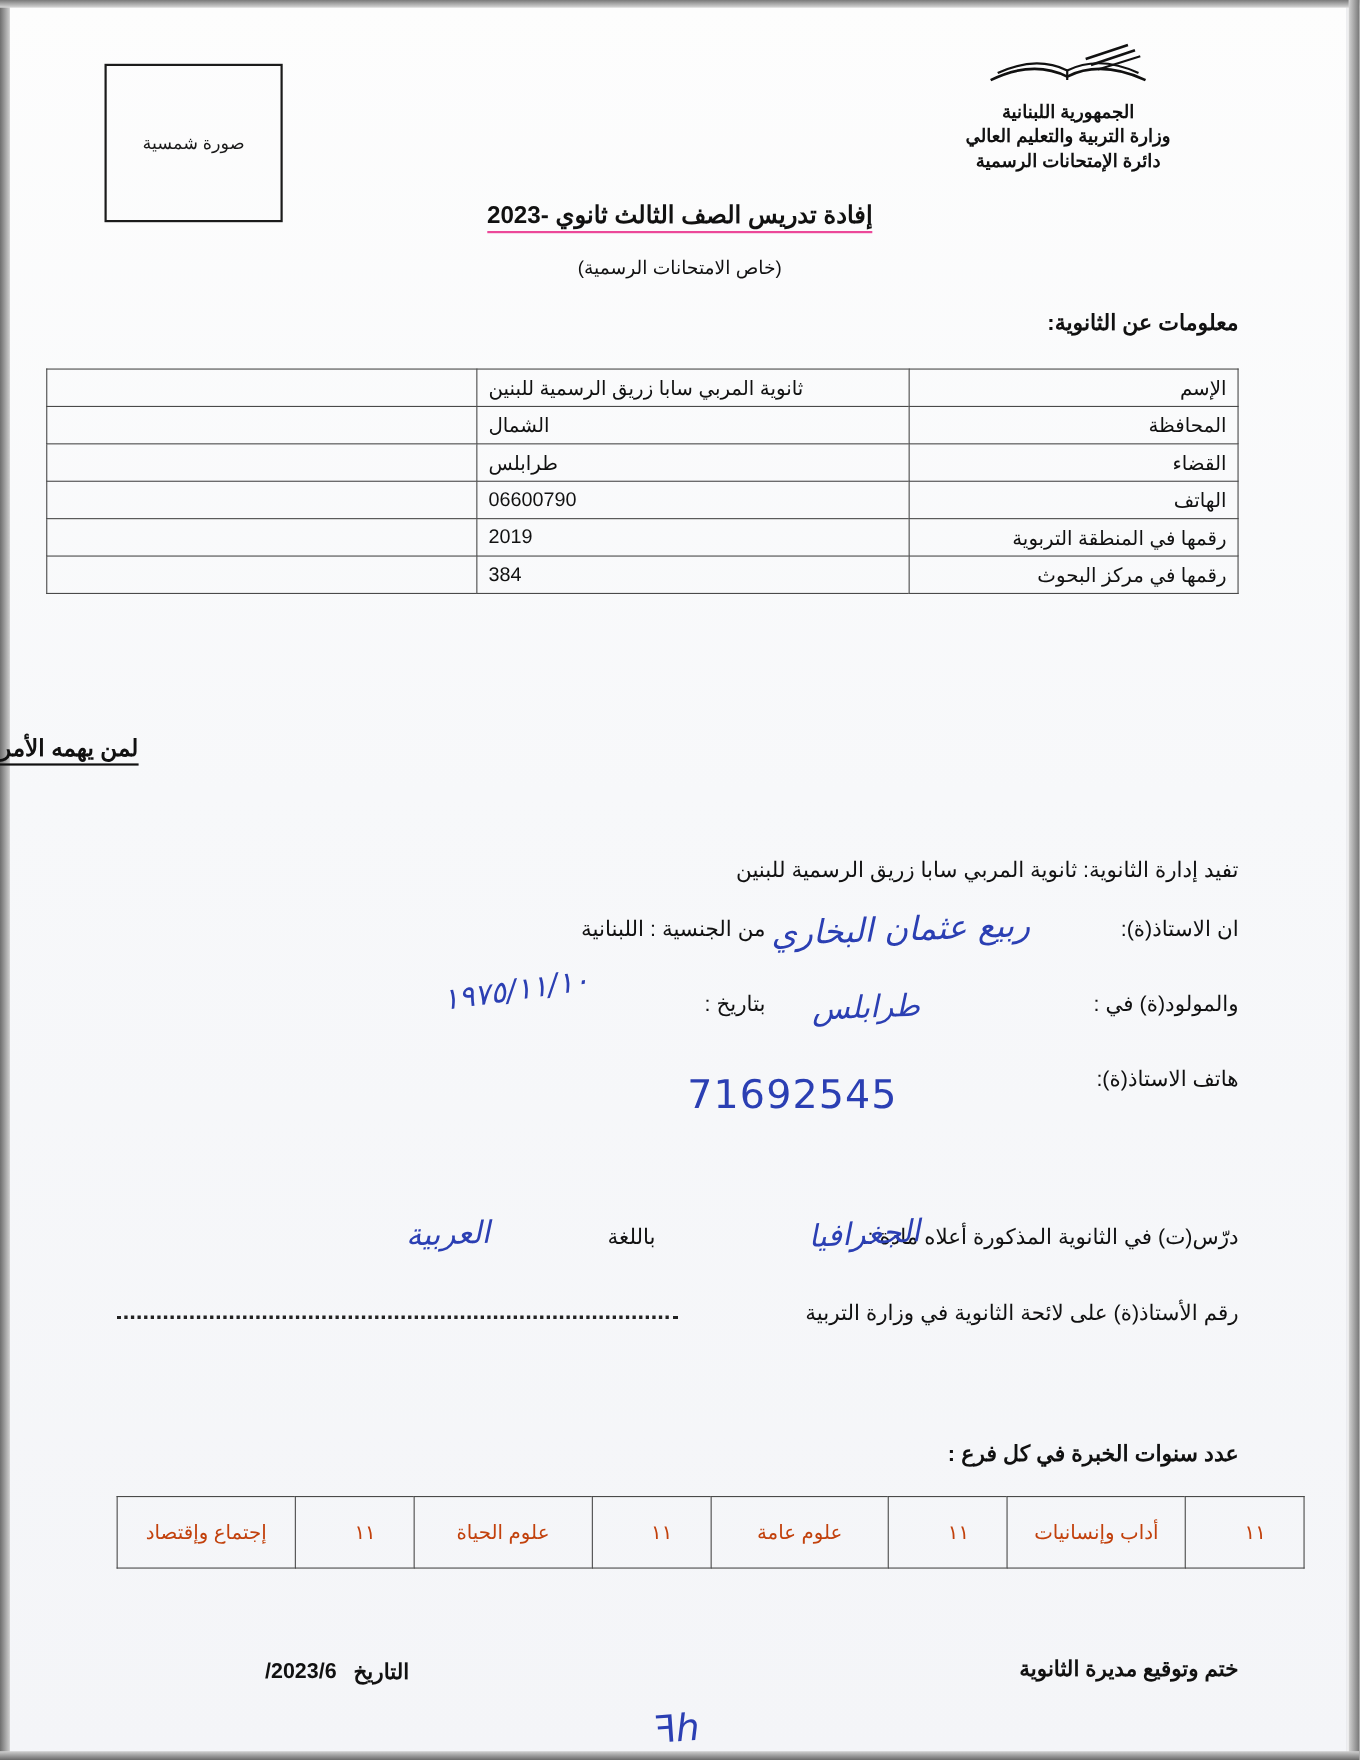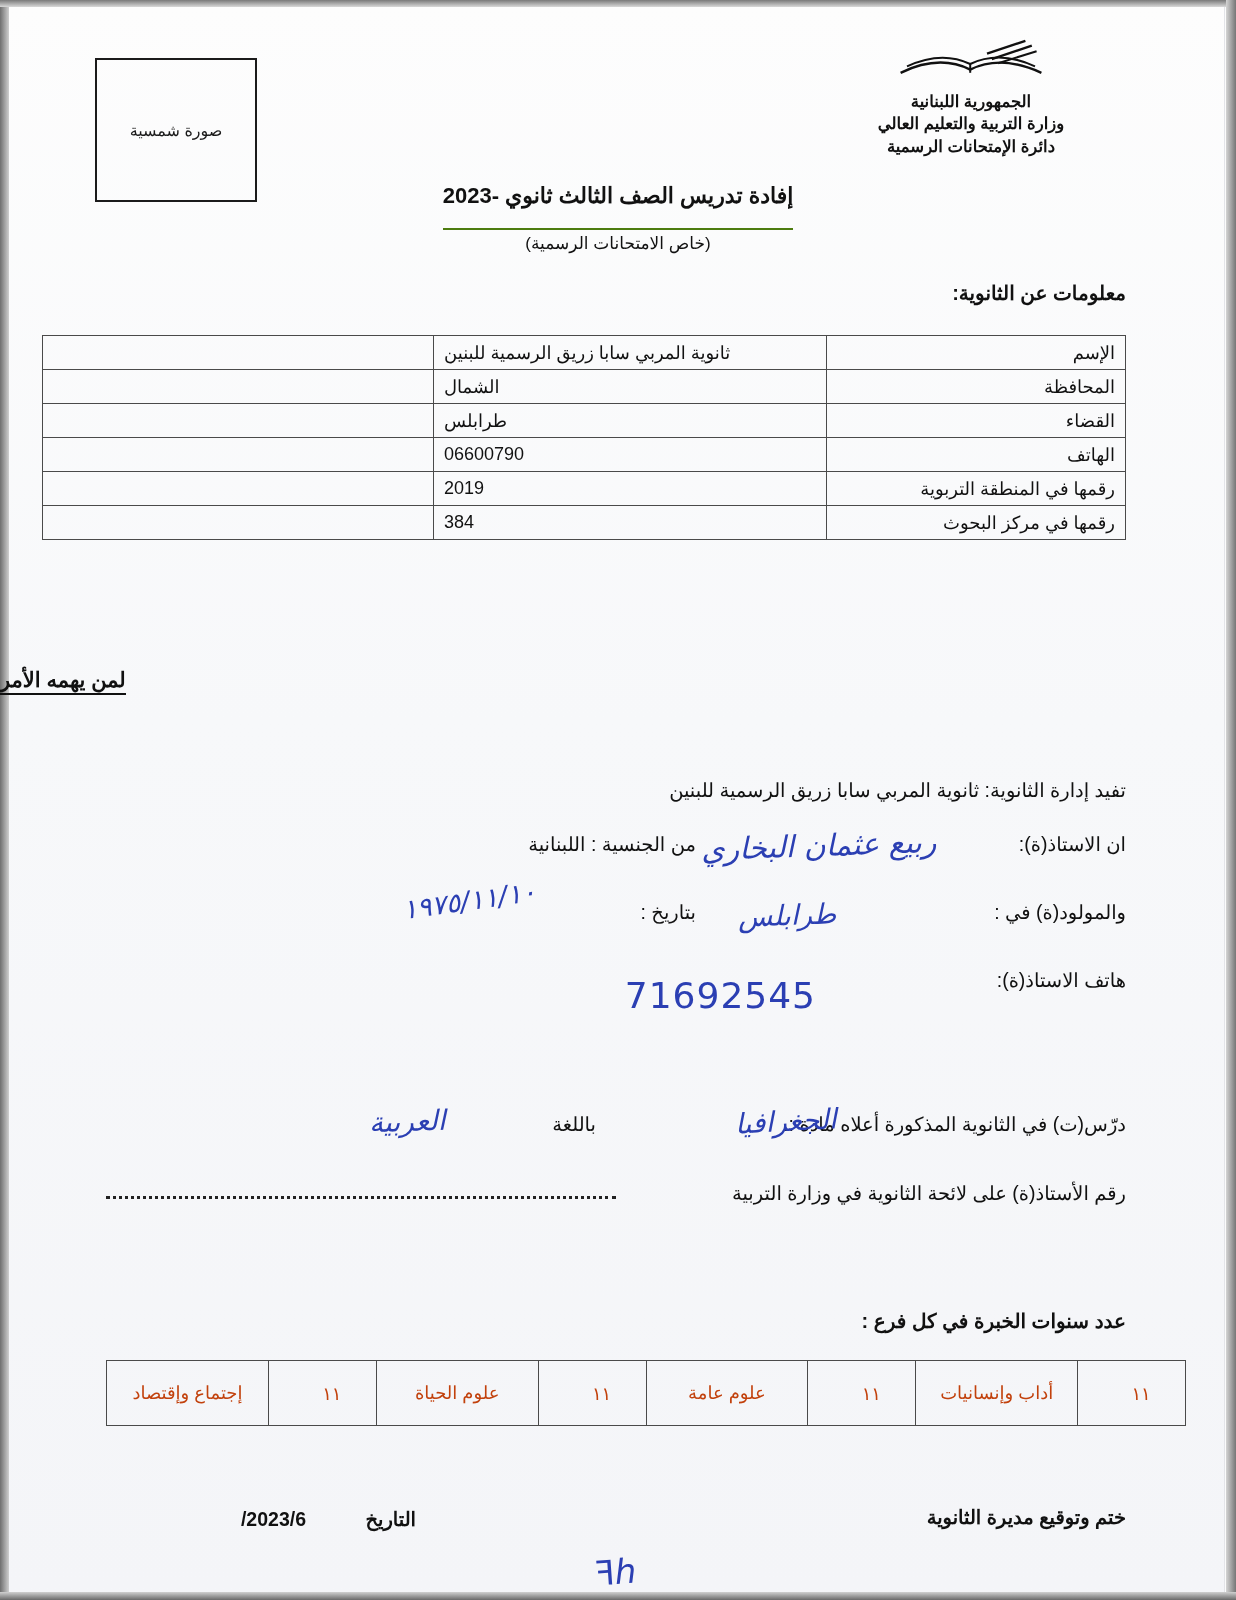--- a/index.html
+++ b/index.html
@@ -90,22 +90,22 @@
     position: absolute;
     top: 183px;
     right: 0;
     width: 1236px;
     text-align: center;
     font-size: 22px;
     font-weight: bold;
     color: #111;
   }
   .title-main span {
-    border-bottom: 2px solid #4d7c0f;
-    padding-bottom: 20px;
+    border-bottom: 2px solid #ec4899;
+    padding-bottom: 2px;
   }
   .title-sub {
     position: absolute;
     top: 233px;
     right: 0;
     width: 1236px;
     text-align: center;
     font-size: 17px;
     color: #111;
   }
@@ -207,21 +207,21 @@
     font-size: 18px;
     color: #c2410c;
     text-align: center;
     vertical-align: middle;
   }
   td.exp-lbl { width: 150px; }
   td.exp-val { width: 80px; color: #2b3fb3; font-size: 26px; font-family: "DejaVu Sans", sans-serif; padding-left: 20px; }
 
   
   #footer-stamp-label { right: 110px; top: 1506px; font-size: 19.5px; font-weight: bold; }
-  #footer-date-label { right: 820px; top: 1508px; font-size: 19.5px; font-weight: bold; }
+  #footer-date-label { right: 864px; top: 1508px; font-size: 19.5px; font-weight: bold; }
   #footer-date-value { right: 930px; top: 1508px; font-size: 19.5px; font-weight: bold; }
 
   .stamp {
     position: absolute;
     right: 560px;
     top: 1435px;
     width: 220px;
     height: 165px;
     color: #2b5fd0;
     opacity: .72;

